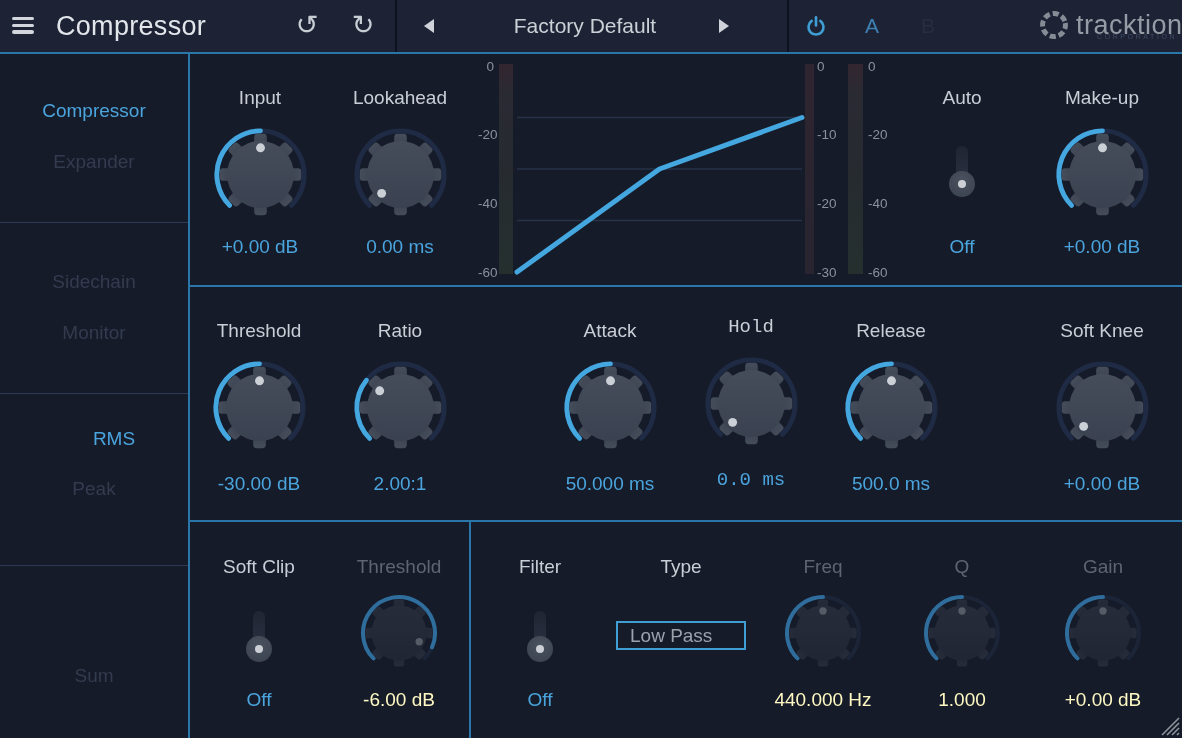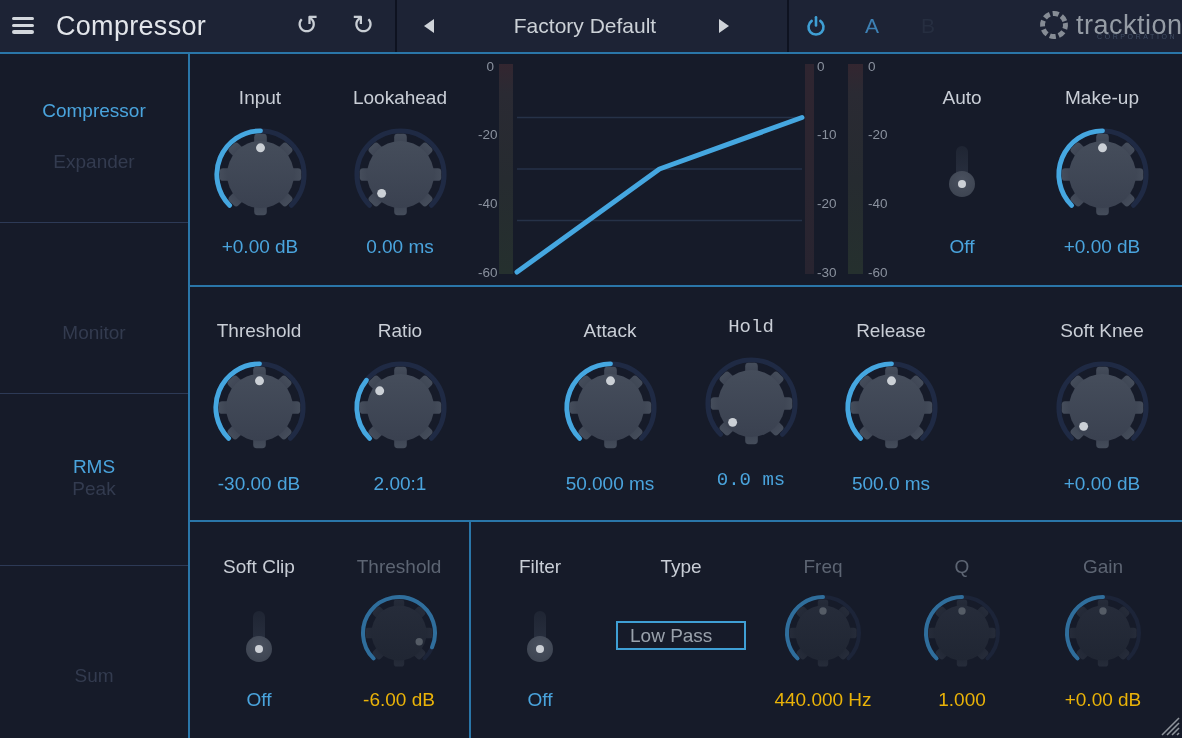--- a/index.html
+++ b/index.html
@@ -36,21 +36,21 @@
   
   .hdiv { position:absolute; left:190px; width:992px; height:2px; background:#2a76a8; }
   .vdiv-bottom { position:absolute; left:469px; top:522px; width:2px; height:216px; background:#2a76a8; }
   
   .ctl { position:absolute; width:150px; text-align:center;margin-top:6px; }
   .lbl { height:24px; line-height:24px; font-size:19px; color:#c9ced6; }
   .lbl.dim { color:#5d6573; }
   .knob { width:97px; height:97px; margin:16px auto 0; cursor:pointer; }
   .knob.small { width:80px; height:80px; margin:14px auto 0; }
   .val { height:24px; line-height:24px; font-size:19px; color:#4aa4dd; cursor:pointer; }
-  .val.dim { color:#eab308; }
+  .val.dim { color:#fef9c3; }
   .ctl.row1 .val { margin-top:12px; }
   .ctl.row2 .val { margin-top:16px; }
   .ctl.row3 .val { margin-top:15px; }
   
   .toggle { position:relative; width:34px; height:52px; margin:32px auto 0; cursor:pointer; }
   .toggle.row1m { margin-top:36px; }
   .toggle + .val { margin-top:25px !important; }
   .toggle.row1m + .val { margin-top:37px !important; }
   .tg-track { position:absolute; left:11px; top:0; width:12px; height:42px; border-radius:6px; background:linear-gradient(180deg,#1f2533,#2b3242); }
   .tg-knob { position:absolute; left:4px; top:25px; width:26px; height:26px; border-radius:50%; background:radial-gradient(circle at 50% 35%,#4a515f,#3a414e); }
@@ -102,23 +102,24 @@
     </svg>
     <div class="brand">tracktion</div>
     <div class="brand-sub">CORPORATION</div>
   </div>
   <div class="topbar-border"></div>
 
   <div class="sidebar">
     <div class="sb-item active" style="top:42px;">Compressor</div>
     <div class="sb-item" style="top:93px;">Expander</div>
     <div class="sb-div" style="top:168px;"></div>
+    <div class="sb-item" style="top:213px;">Sidechain</div>
     <div class="sb-item" style="top:264px;">Monitor</div>
     <div class="sb-div" style="top:339px;"></div>
-    <div class="sb-item active" style="top:398px;">RMS</div>
+    <div class="sb-item active" style="top:370px;margin-left:20px;">RMS</div>
     <div class="sb-item" style="top:420px;">Peak</div>
     <div class="sb-div" style="top:511px;"></div>
     <div class="sb-item" style="top:607px;">Sum</div>
   </div>
   <div class="sidebar-border"></div>
 
   <div class="hdiv" style="top:285px;"></div>
   <div class="hdiv" style="top:520px;"></div>
   <div class="vdiv-bottom"></div>
 

